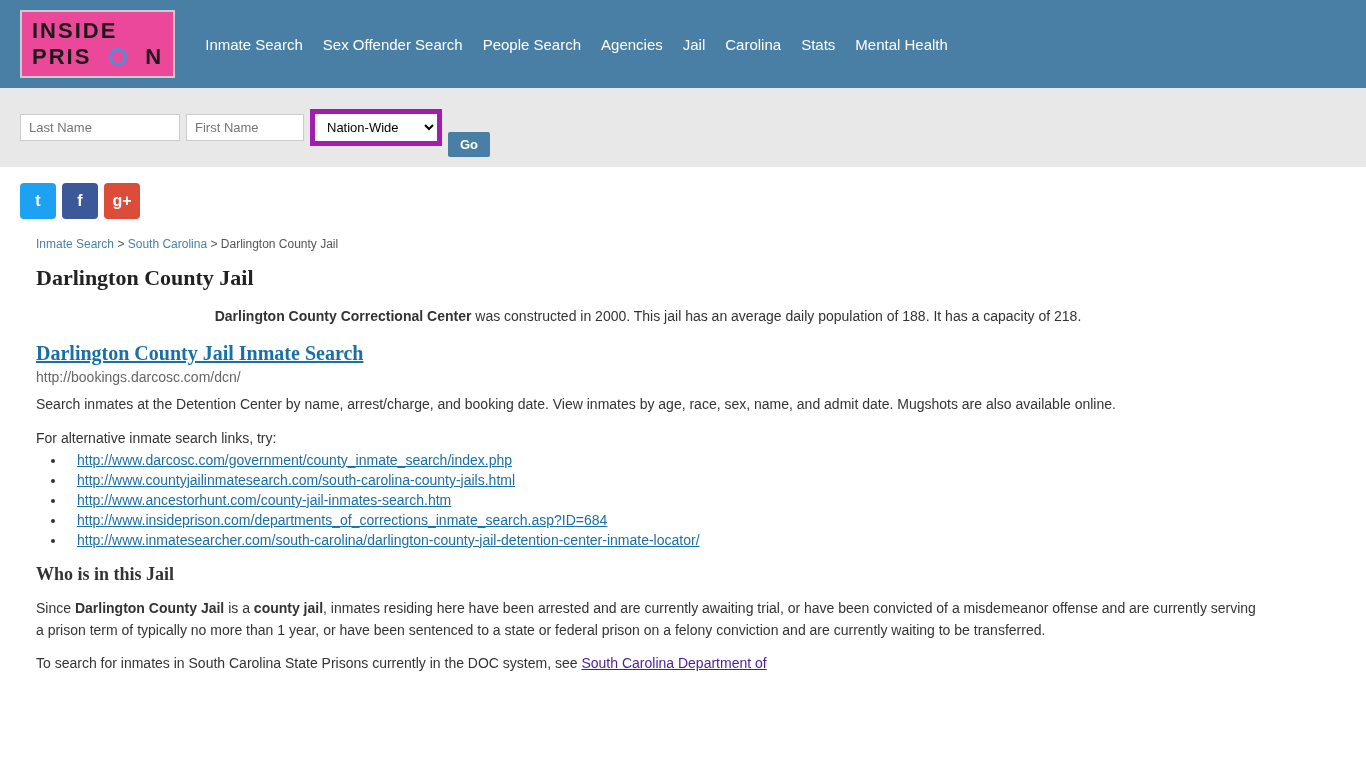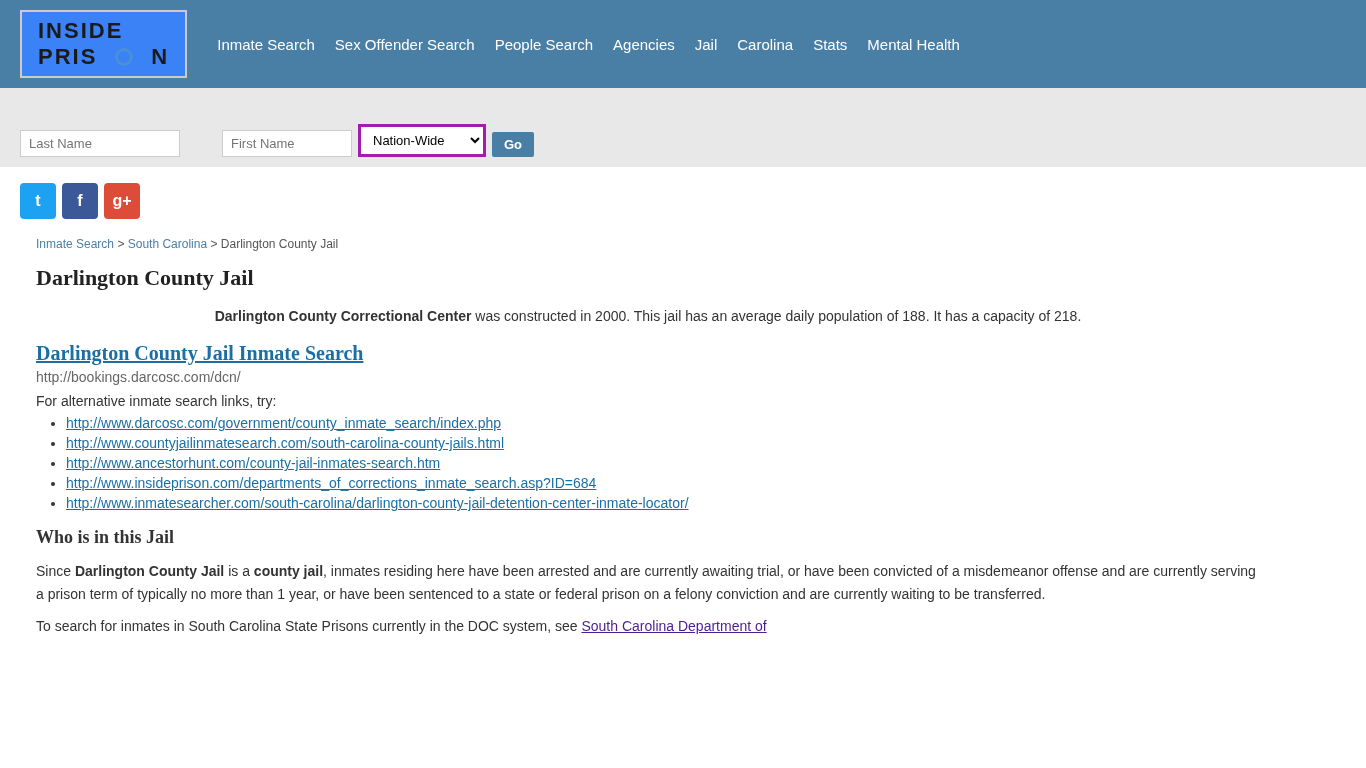--- a/index.html
+++ b/index.html
@@ -7,23 +7,23 @@
 
     
     #header {
       background-color: #4a7fa5;
       padding: 10px 20px;
       display: flex;
       align-items: center;
       gap: 30px;
     }
     #logo-box {
-      background: #3b82f6;
+      background: #ec4899;
       border: 2px solid #ccc;
-      padding: 6px 16px;
+      padding: 6px 10px;
       min-width: 120px;
     }
     #logo-text-inside {
       font-size: 22px;
       font-weight: bold;
       color: #1a1a1a;
       letter-spacing: 2px;
     }
     #logo-text-prison {
       font-size: 22px;
@@ -54,37 +54,36 @@
       text-decoration: none;
       font-size: 15px;
       white-space: nowrap;
     }
 
     
     #search-bar {
       background: #e8e8e8;
       padding: 10px 20px;
       display: flex;
-      align-items: flex-end;
+      align-items: center;
       gap: 6px;
     }
     #search-bar input {
       padding: 5px 8px;
       border: 1px solid #ccc;
       font-size: 13px;
       color: #999;
       width: 160px;
     }
     #search-bar input.first-name {
-      width: 130px;
-      margin-left: 36px;
+      width: 118px;
     }
     #search-bar select {
       padding: 5px 8px;
-      border: 3px solid #a21caf;
+      border: 5px solid #a21caf;
       font-size: 13px;
       background: #fff;
     }
     #go-btn {
       background: #4a7fa5;
       color: #fff;
       border: none;
       padding: 5px 12px;
       font-size: 13px;
       font-weight: bold;
@@ -182,20 +181,21 @@
       margin-left: 30px;
       margin-bottom: 16px;
     }
     ul.alt-links li {
       margin-bottom: 4px;
     }
     ul.alt-links li a {
       color: #1a6fa5;
       text-decoration: underline;
       font-size: 14px;
+      margin-left: 11px;
     }
 
     h2.section-heading {
       font-size: 18px;
       font-weight: bold;
       font-family: Georgia, serif;
       margin-bottom: 12px;
       margin-top: 4px;
     }
 
@@ -263,20 +263,21 @@
   <p class="intro">
     <strong>Darlington County Correctional Center</strong><span> was constructed in 2000. This jail has an average daily population of 188. It has a capacity of 218.</span>
   </p>
 
   <h2 class="section-link">
     <a href="#">Darlington County Jail Inmate Search</a>
   </h2>
 
   <div class="url-text">http://bookings.darcosc.com/dcn/</div>
 
+  <p class="description">Search inmates at the Detention Center by name, arrest/charge, and booking date. View inmates by age, race, sex, name, and admit date. Mugshots are also available online.</p>
 
   <p class="alt-links-intro">For alternative inmate search links, try:</p>
 
   <ul class="alt-links">
     <li><a href="#">http://www.darcosc.com/government/county_inmate_search/index.php</a></li>
     <li><a href="#">http://www.countyjailinmatesearch.com/south-carolina-county-jails.html</a></li>
     <li><a href="#">http://www.ancestorhunt.com/county-jail-inmates-search.htm</a></li>
     <li><a href="#">http://www.insideprison.com/departments_of_corrections_inmate_search.asp?ID=684</a></li>
     <li><a href="#">http://www.inmatesearcher.com/south-carolina/darlington-county-jail-detention-center-inmate-locator/</a></li>
   </ul>

